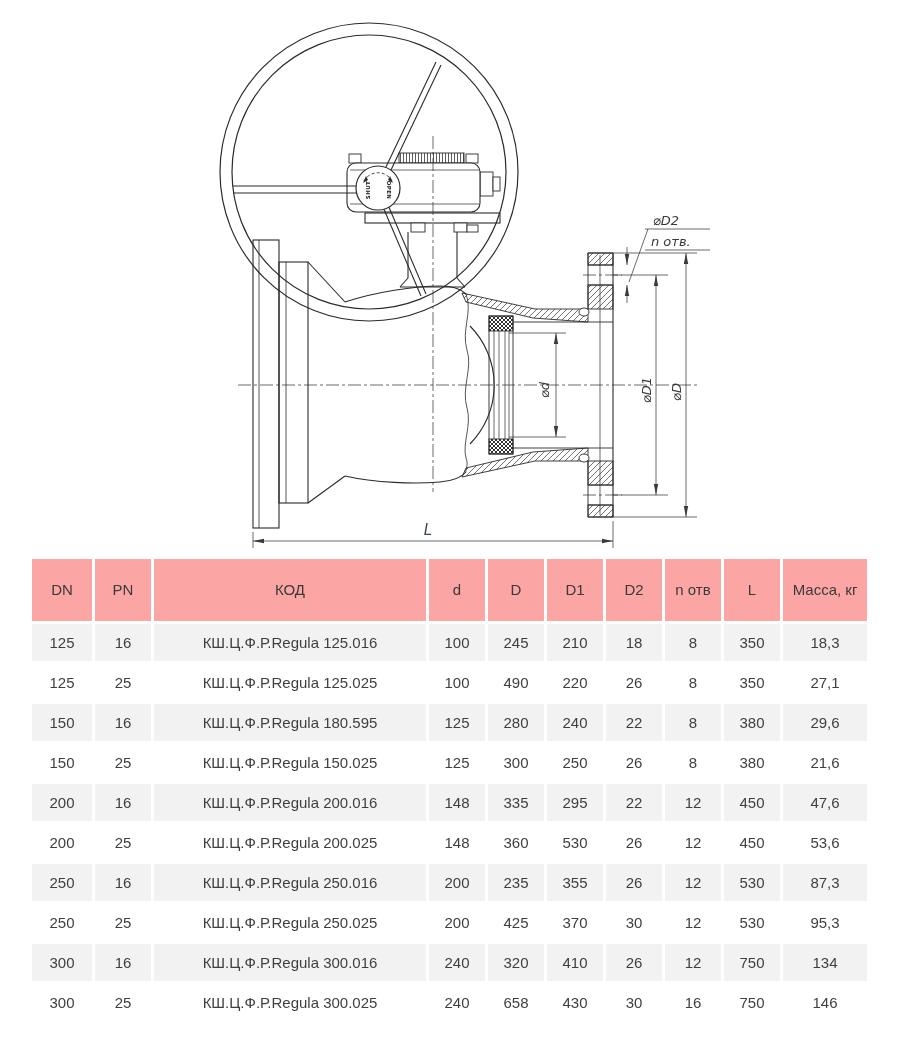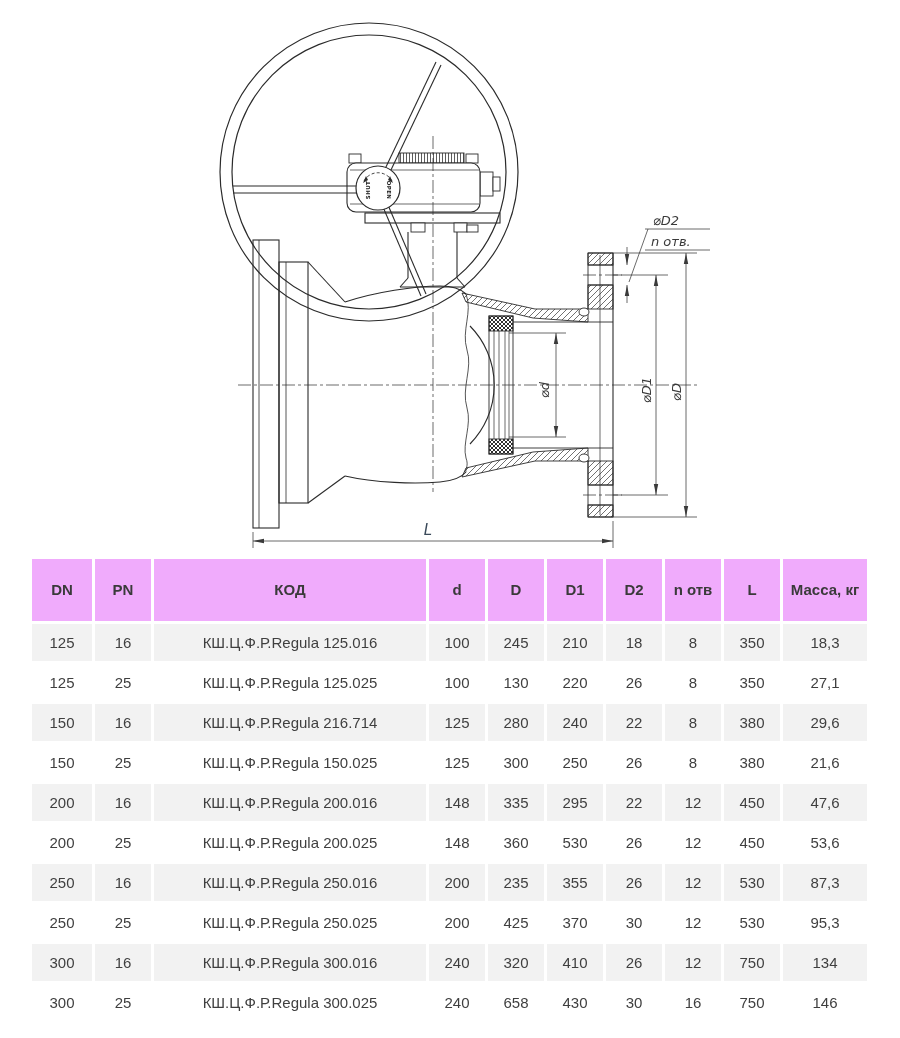--- a/index.html
+++ b/index.html
@@ -5,21 +5,21 @@
   html,body{margin:0;padding:0;background:#ffffff;}
   body{width:900px;height:1038px;position:relative;font-family:"Liberation Sans",sans-serif;}
   .drawing-wrap{position:absolute;top:0;left:0;width:900px;height:556px;}
   svg text{font-family:"DejaVu Sans",sans-serif;}
   .dim-label{font-style:italic;font-size:13px;fill:#3a3a3a;}
   .hub-label{font-size:5.5px;fill:#222;letter-spacing:.4px;font-weight:bold;}
   .l-label{font-style:italic;font-size:15px;fill:#3a4a5a;}
 
   .spec-table{position:absolute;top:556px;left:29px;border-collapse:separate;border-spacing:3px;
               table-layout:fixed;width:841px;font-size:15px;color:#3f3f3f;}
-  .spec-table th{background:#f0abfc;height:62px;font-weight:700;color:#3a3a3a;
+  .spec-table th{background:#fca5a5;height:62px;font-weight:400;color:#3a3a3a;
                  text-align:center;vertical-align:middle;line-height:1.25;padding:0 6px;}
   .spec-table td{height:37px;text-align:center;vertical-align:middle;background:#ffffff;padding:0 2px;
                  white-space:nowrap;overflow:hidden;}
   .spec-table tr.odd td{background:#f2f2f2;}
 </style>
 </head>
 <body>
 
 <div class="drawing-wrap">
 <svg width="900" height="556" viewBox="0 0 900 556" xmlns="http://www.w3.org/2000/svg">
@@ -226,31 +226,31 @@
         <td>18</td>
         <td>8</td>
         <td>350</td>
         <td>18,3</td>
     </tr>
     <tr>
       <td>125</td>
         <td>25</td>
         <td>КШ.Ц.Ф.Р.Regula 125.025</td>
         <td>100</td>
-        <td>130</td>
+        <td>490</td>
         <td>220</td>
         <td>26</td>
         <td>8</td>
         <td>350</td>
         <td>27,1</td>
     </tr>
     <tr class="odd">
       <td>150</td>
         <td>16</td>
-        <td>КШ.Ц.Ф.Р.Regula 216.714</td>
+        <td>КШ.Ц.Ф.Р.Regula 180.595</td>
         <td>125</td>
         <td>280</td>
         <td>240</td>
         <td>22</td>
         <td>8</td>
         <td>380</td>
         <td>29,6</td>
     </tr>
     <tr>
       <td>150</td>

